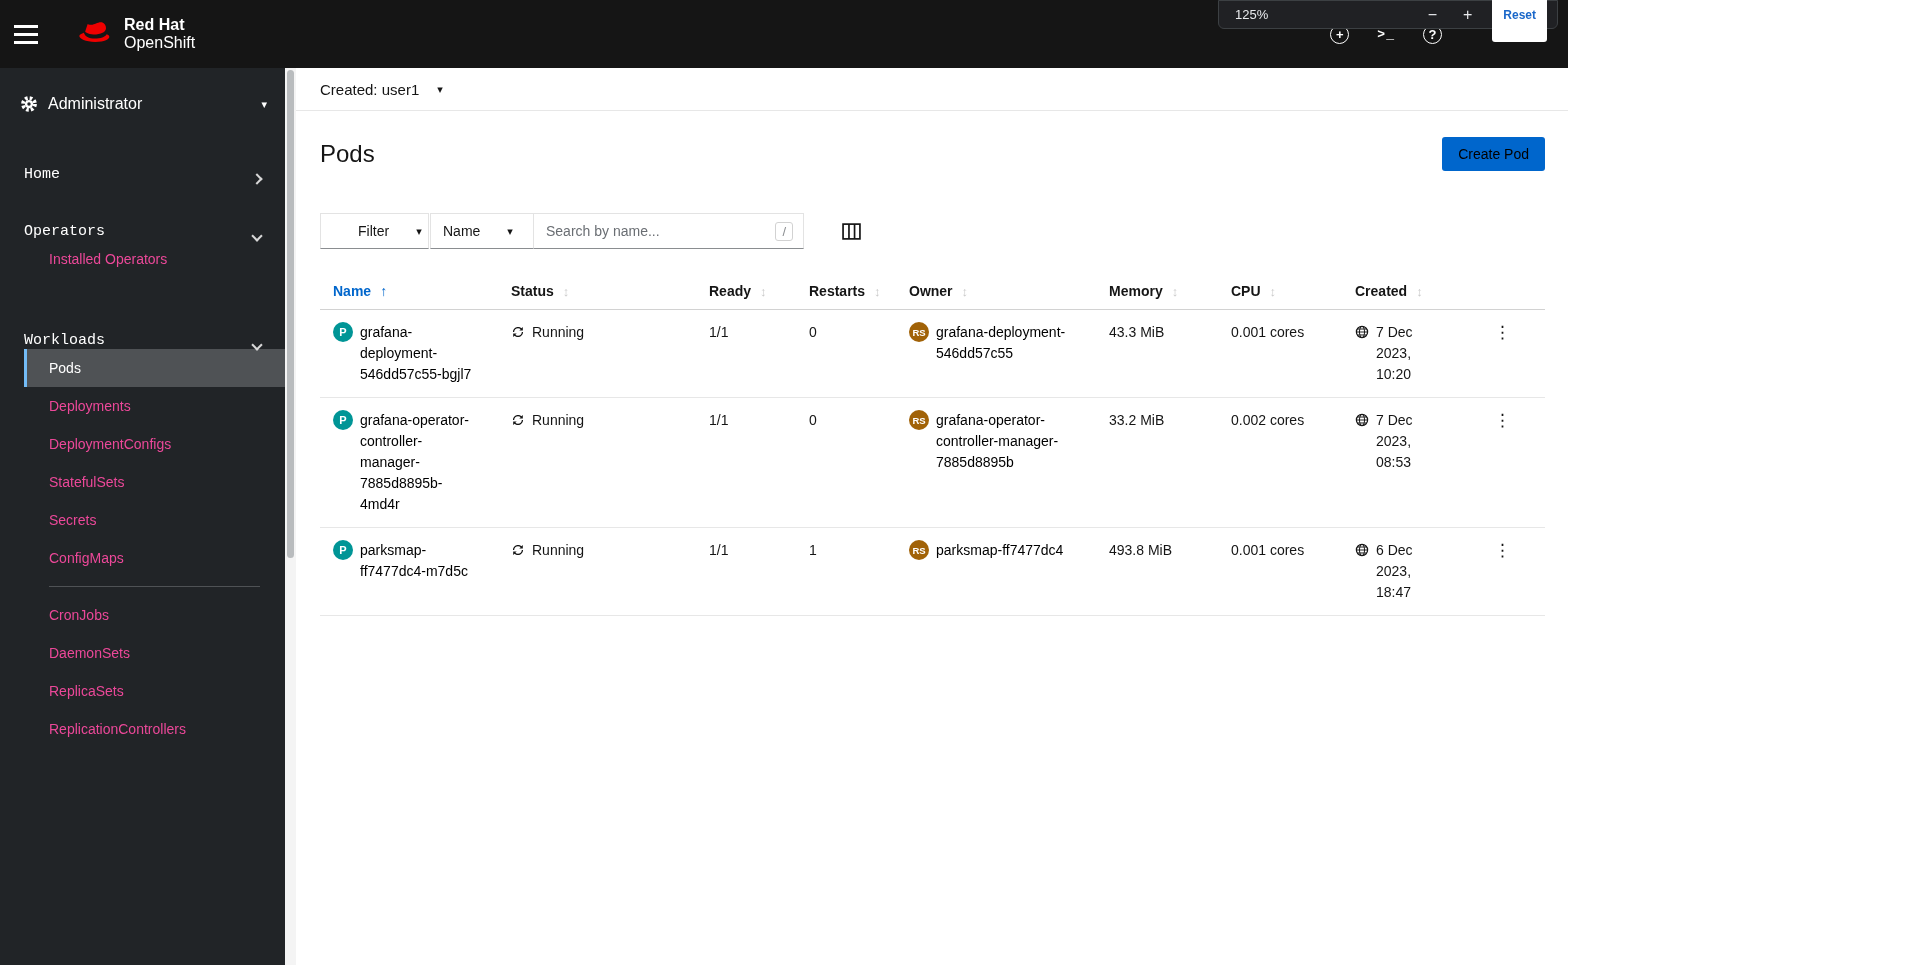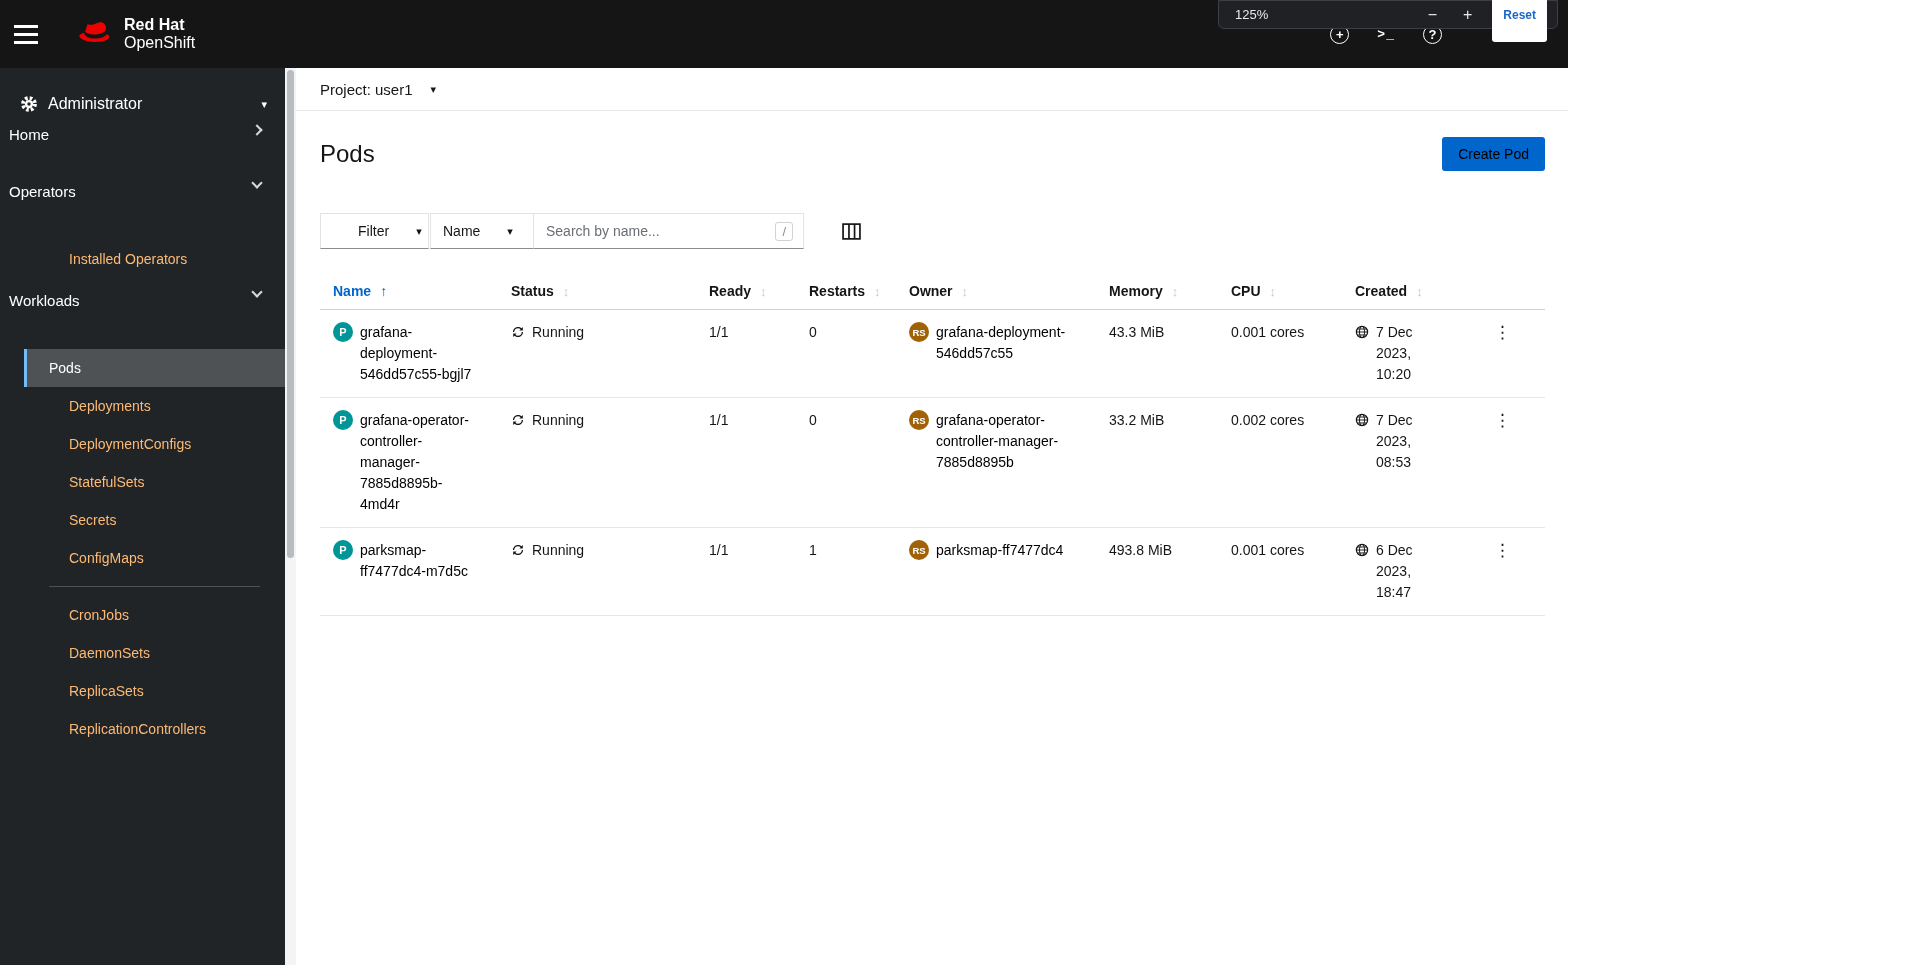--- a/index.html
+++ b/index.html
@@ -28,27 +28,27 @@
   .zoom-bubble .reset { background:#fff; border:none; color:#1a67c9; font-size:12px; font-weight:bold; padding:20px 11px; border-radius:3px; cursor:pointer; }
 
   
   .content-row { flex:1; display:flex; min-height:0; }
 
   
   .sidebar { width:285px; background:#212427; color:#fff; flex:0 0 auto; padding-top:14px; overflow:hidden; }
   .perspective { height:44px; display:flex; align-items:center; gap:10px; padding:0 18px 0 20px; cursor:pointer; }
   .perspective .plabel { font-size:16px; }
   .perspective .caret { margin-left:auto; color:#fff; }
-  .nav-section { height:57px; display:flex; align-items:flex-start; padding:0 24px 0 9px; font-size:15px; cursor:pointer; }
+  .nav-section { height:57px; display:flex; align-items:flex-end; padding:0 24px 0 24px; font-size:15px; cursor:pointer;font-family:Liberation Mono, monospace; }
   .nav-section:first-of-type { margin-top:10px; }
   .chev { width:8px; height:8px; border-right:2px solid #d8d8d8; border-bottom:2px solid #d8d8d8; margin-left:auto; }
   .chev.right { transform:rotate(-45deg); }
   .chev.down  { transform:rotate(45deg); margin-top:-4px; }
   .nav-children { padding-bottom:14px; }
-  .nav-child { display:block; height:38px; line-height:38px; padding-left:49px; font-size:14px; color:#fdba74; text-decoration:none; cursor:pointer;margin-left:20px; }
+  .nav-child { display:block; height:38px; line-height:38px; padding-left:49px; font-size:14px; color:#ec4899; text-decoration:none; cursor:pointer; }
   .nav-child.active { margin-left:24px; padding-left:22px; background:#4f5255; border-left:3px solid #73bcf7; color:#fff; }
   .nav-divider { border:none; border-top:1px solid #4f5255; margin:9px 25px 9px 49px; }
 
   
   .side-scroll { width:11px; background:#f4f4f4; flex:0 0 auto; position:relative; }
   .side-scroll .thumb { position:absolute; top:2px; left:2px; width:7px; height:488px; background:#b9bcbe; border-radius:4px; }
 
   
   .main { flex:1; background:#fff; min-width:0; display:flex; flex-direction:column; }
   .project-bar { height:43px; border-bottom:1px solid #e7e7e7; display:flex; align-items:center; padding:0 24px; flex:0 0 auto; }
@@ -176,21 +176,21 @@
     </aside>
 
     <div class="side-scroll">
       <div class="thumb"></div>
     </div>
 
     <main class="main">
 
       <div class="project-bar">
         <button class="project-sel">
-          <span>Project: user1</span>
+          <span>Created: user1</span>
           <span class="caret">▾</span>
         </button>
       </div>
 
       <div class="page-head">
         <h1 class="page-title">Pods</h1>
         <button class="btn-primary">Create Pod</button>
       </div>
 
       <div class="toolbar">

